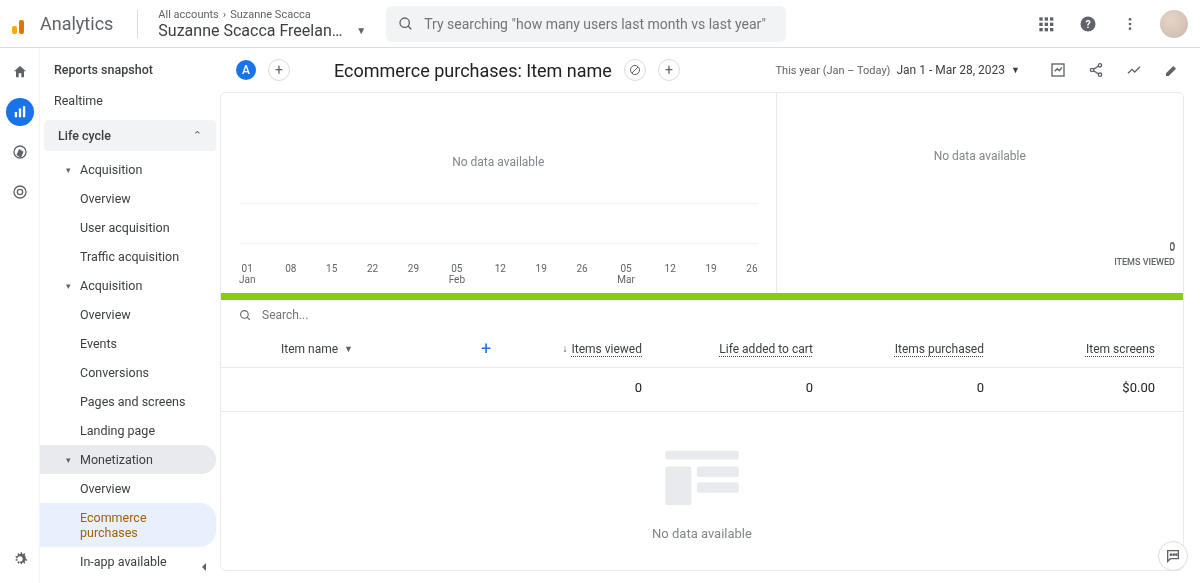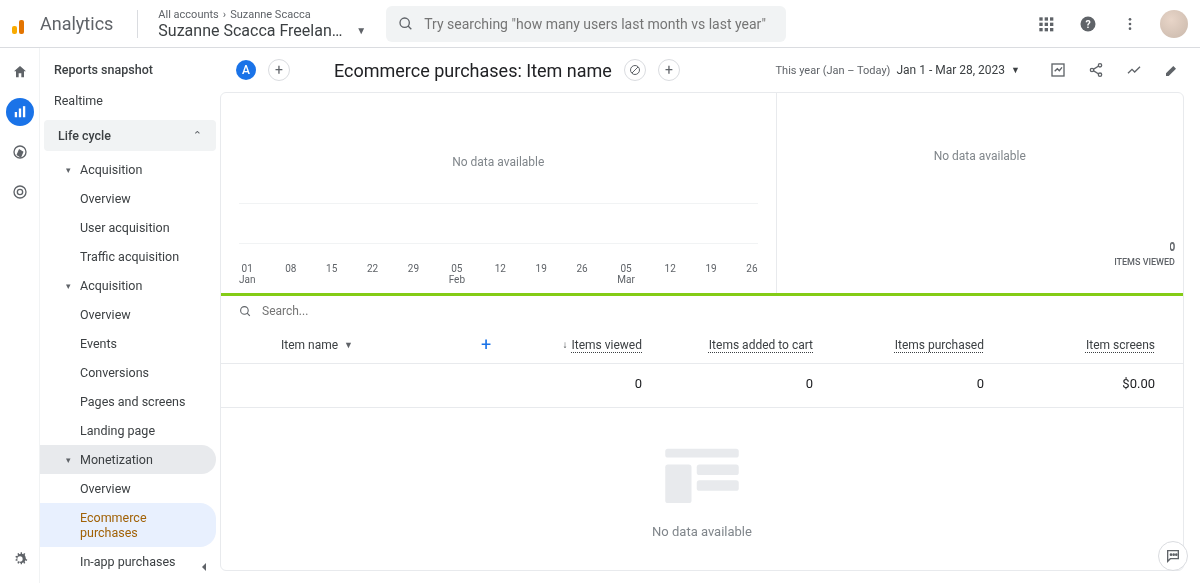--- a/index.html
+++ b/index.html
@@ -65,21 +65,21 @@
 .axis-lbls { position: absolute; bottom: 8px; left: 18px; right: 18px; display: flex; justify-content: space-between; font-size: 10px; color: #5f6368; }
 .axis-lbls .tick { display: flex; flex-direction: column; align-items: center; line-height: 1.1; }
 .axis-lbls .mo { font-size: 10px; }
 .hline { position: absolute; left: 18px; right: 18px; border-top: 1px solid #f1f3f4; }
 .hline.h1 { top: 110px; }
 .hline.h2 { top: 150px; }
 .right-axis { position: absolute; right: 8px; bottom: 26px; font-size: 10px; color: #5f6368; text-align:right; }
 .right-axis .items-label { font-weight: 500; font-size: 9px; margin-top: 4px; }
 .right-zero-top { position: absolute; right: 8px; top: 148px; font-size: 10px; color: #5f6368;}
 
-.table-search { padding: 8px 18px; border-top: 3px solid #84cc16; display: flex; align-items: center; gap: 10px; color: #5f6368; }
+.table-search { padding: 8px 18px; border-top: 7px solid #84cc16; display: flex; align-items: center; gap: 10px; color: #5f6368; }
 .table-search input { border: none; outline: none; font-size: 12px; flex: 1; }
 
 .table-wrap { flex: 1; display: flex; flex-direction: column; }
 .thead { display: flex; border-bottom: 1px solid #e8eaed; padding: 8px 18px 8px 0; font-size: 12px; color: #3c4043; }
 .col-dim { width: 260px; display: flex; align-items: center; justify-content: flex-start; padding-left: 60px; gap: 6px; }
 .col-add { width: 30px; color: #1a73e8; font-size: 18px; display: flex; align-items:center; }
 .col-m { flex: 1; text-align: right; padding-right: 40px; display:flex; justify-content:flex-end; align-items:center; gap:4px; }
 .col-m .u { text-decoration: dotted underline; text-underline-offset: 3px; }
 .col-m .arrow { font-size: 10px; }
 .trow { display: flex; padding: 12px 18px 12px 0; font-size: 13px; }
@@ -213,21 +213,21 @@
     <div class="side-leaf">Events</div>
     <div class="side-leaf">Conversions</div>
     <div class="side-leaf">Pages and screens</div>
     <div class="side-leaf">Landing page</div>
     <div class="side-sub exp">
         <span class="caret">▾</span>
         <span>Monetization</span>
       </div>
     <div class="side-leaf">Overview</div>
     <div class="side-leaf sel">Ecommerce purchases</div>
-    <div class="side-leaf">In-app purchases</div>
+    <div class="side-leaf">In-app available</div>
     <div class="side-leaf">Publisher ads</div>
 
     <div class="collapse-btn">
       <svg width="16" height="16" viewBox="0 0 24 24" fill="#5f6368">
           <path d="M15 6l-6 6 6 6z"></path>
         </svg>
     </div>
   </div>
 
   <div class="main">
@@ -355,21 +355,21 @@
             <div class="col-dim">
               <span>Item name</span>
               <span style="font-size:9px;color:#5f6368">▼</span>
             </div>
             <div class="col-add">+</div>
             <div class="col-m">
                 <span class="arrow">↓</span>
                 <span class="u">Items viewed</span>
               </div>
             <div class="col-m">
-                <span class="u">Items added to cart</span>
+                <span class="u">Life added to cart</span>
               </div>
             <div class="col-m">
                 <span class="u">Items purchased</span>
               </div>
             <div class="col-m" style="padding-right:10px">
                 <span class="u">Item screens</span>
               </div>
           </div>
           <div class="trow">
             <div class="col-dim"></div>

